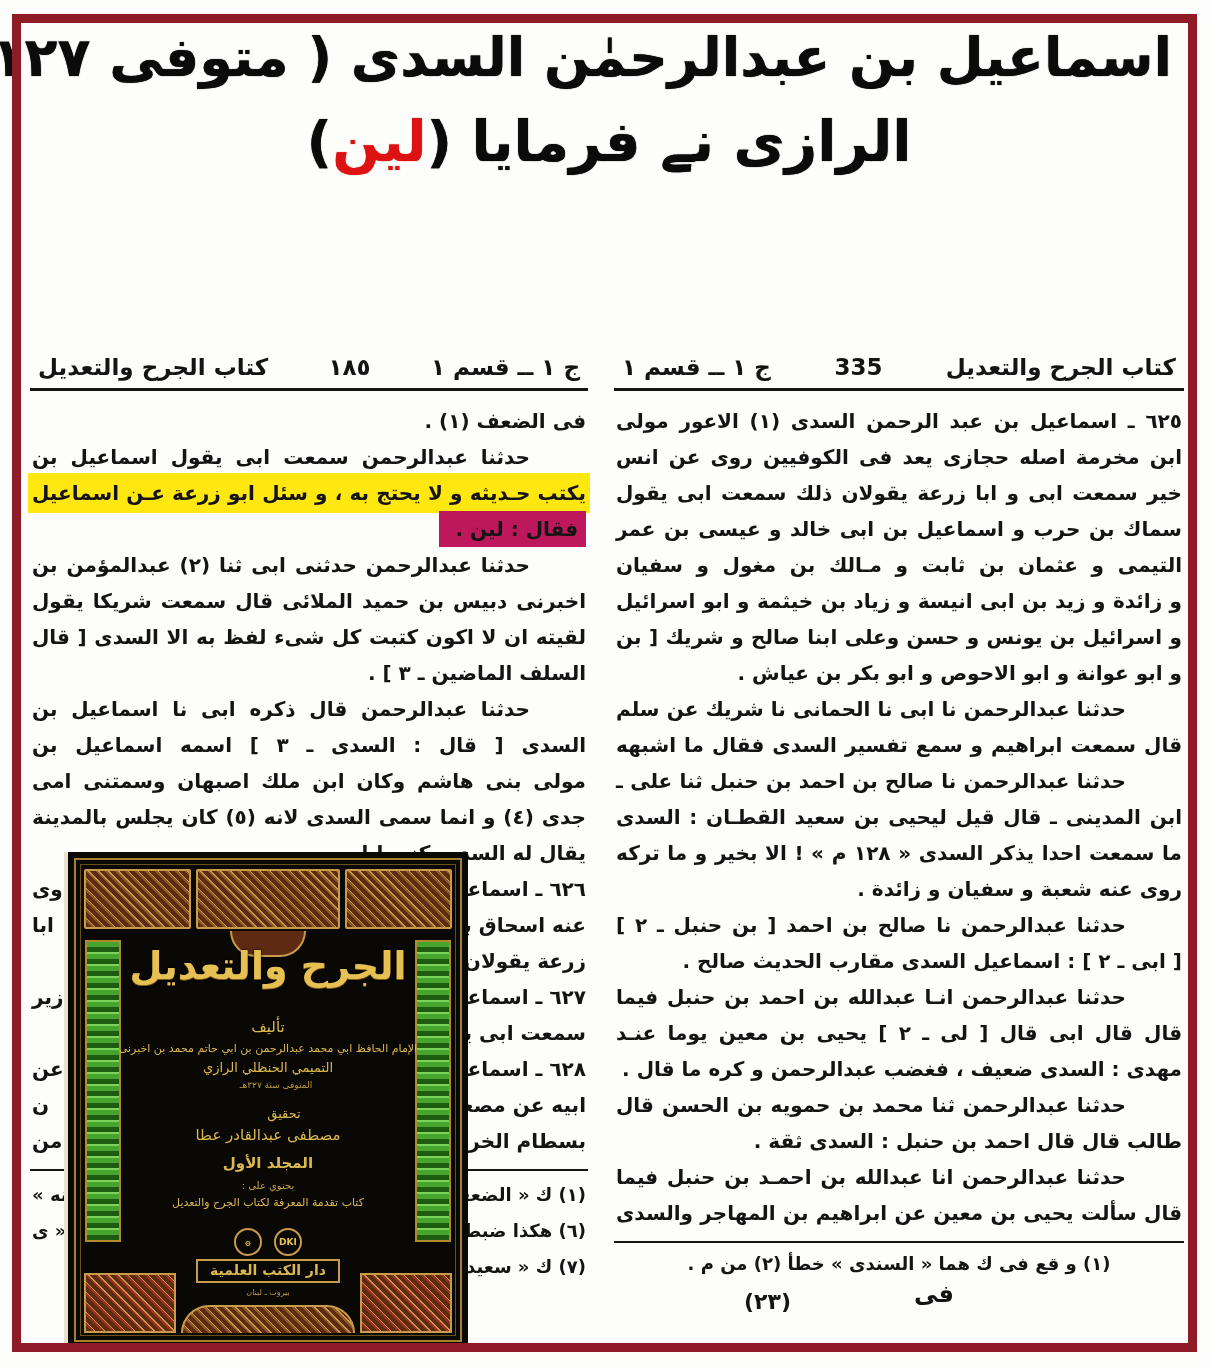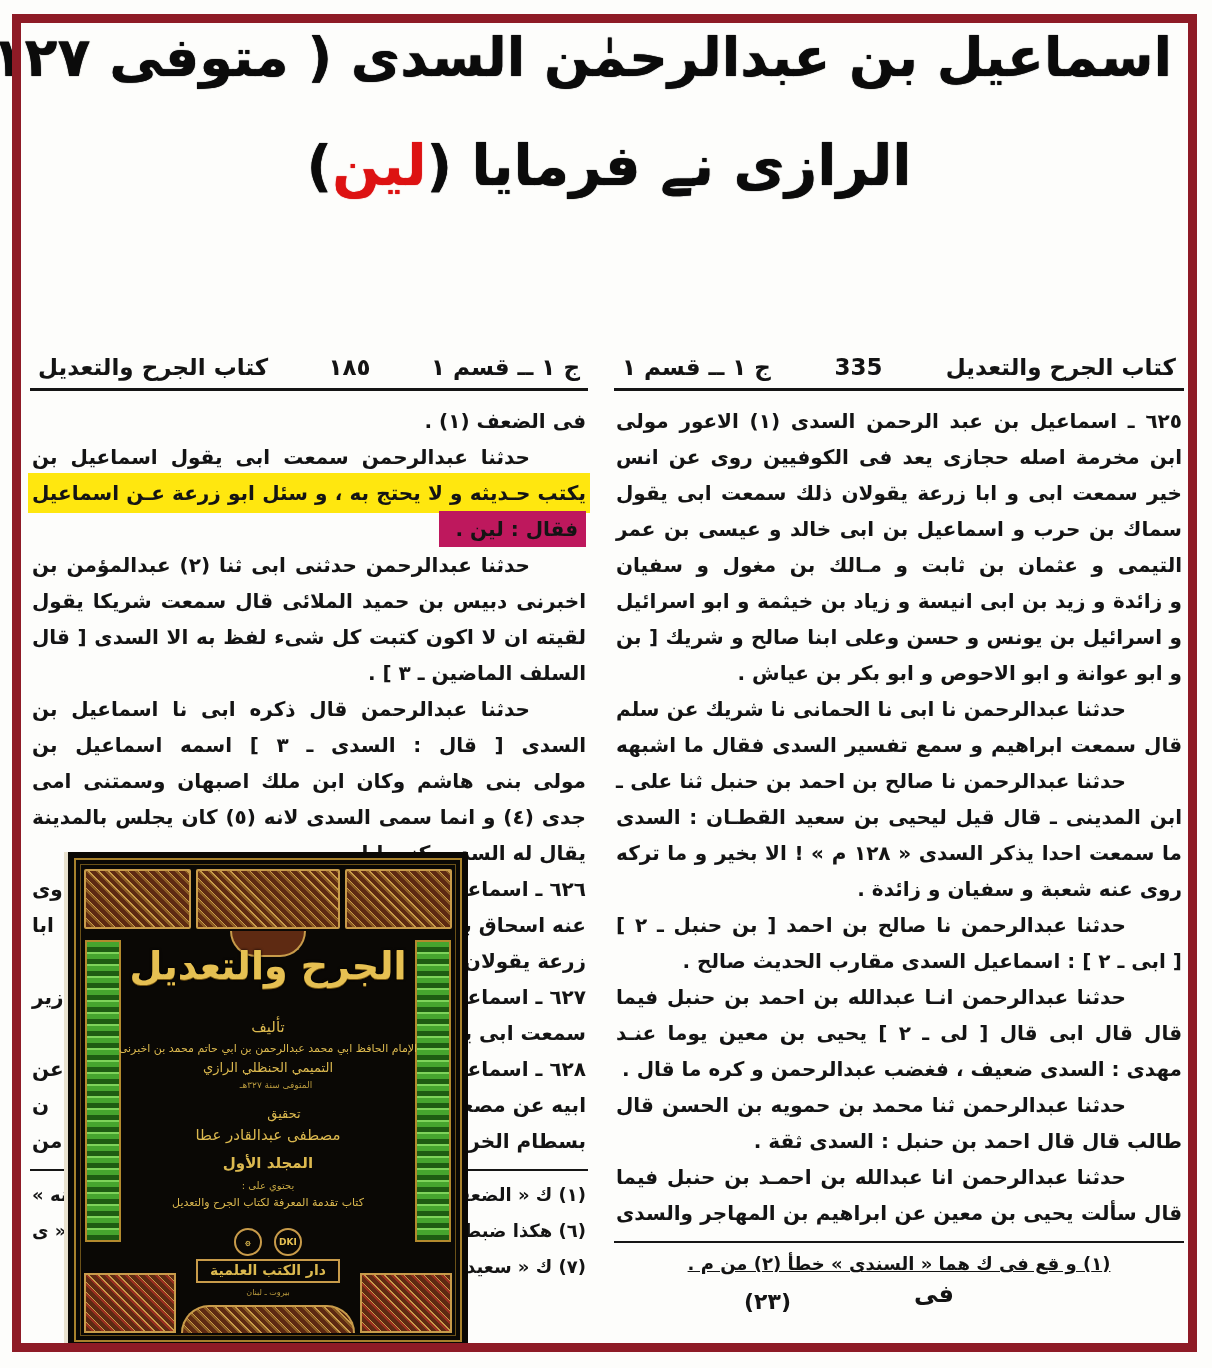--- a/index.html
+++ b/index.html
@@ -8,42 +8,42 @@
     overflow:hidden;direction:rtl;font-family:"DejaVu Sans",sans-serif;color:#141414;
   }
   
   .frame{position:absolute;left:12px;top:14px;right:15px;bottom:16px;
     border:9px solid #8e1b26;pointer-events:none;z-index:20;}
 
   
   .hdr{position:absolute;top:26px;left:46px;right:40px;text-align:center;color:#0b0b0b;z-index:2;}
   .hdr-l1{font-size:54px;font-weight:bold;white-space:nowrap;letter-spacing:1px;
     text-shadow:0 0 1px #000;}
-  .hdr-l2{font-size:56px;font-weight:bold;margin-top:44px;text-shadow:0 0 1px #000;}
+  .hdr-l2{font-size:56px;font-weight:bold;margin-top:20px;text-shadow:0 0 1px #000;}
   .hdr-red{color:#dd1212;text-shadow:0 0 1px #dd1212;}
 
   
   .pg{position:absolute;top:330px;height:1012px;z-index:1;}
   .pg-left{left:30px;width:558px;}
   .pg-right{left:614px;width:570px;}
   .pg-head{display:flex;justify-content:space-between;align-items:flex-end;
     font-size:23px;font-weight:bold;padding:0 8px 8px 8px;height:50px;
     border-bottom:3px solid #151515;}
   .pg-body{padding-top:12px;font-weight:bold;font-size:20px;}
   .ln{height:36px;line-height:36px;overflow:hidden;
       text-align:justify;text-align-last:justify;padding:0 2px;}
   .ln.in{padding-right:58px;}
   .ln.end{text-align-last:right;}
   .ln.hl{background:#ffe70f;box-shadow:0 0 0 2px #ffe70f;}
   .hl-chip{background:#be185d;display:inline-block;padding:0 8px 2px 16px;}
   .uln{border-bottom:2px solid #14b8a6;padding-bottom:18px;}
   .ln.cov{display:flex;justify-content:space-between;text-align-last:auto;}
   .fn-rule{border-top:2px solid #161616;margin:10px 0 6px 0;}
   .fn{font-size:18px;font-weight:bold;line-height:30px;}
-  .fn-center{text-align:center;text-align-last:center;text-decoration:underline;}
+  .fn-center{text-align:center;text-align-last:center;}
   .sheet-num{position:absolute;bottom:28px;left:130px;font-size:22px;font-weight:bold;}
   .catchword{position:absolute;bottom:34px;left:300px;font-size:24px;font-weight:bold;}
 
   
   .cover{position:absolute;left:64px;top:852px;width:404px;height:496px;
     background:#0a0805;z-index:10;border-left:4px solid #e9e2cf;box-sizing:border-box;}
   .cover-frame{position:absolute;inset:6px;border:2px solid #a8812c;}
   .cover-frame2{position:absolute;inset:12px;border:1px solid #6b5118;}
   .band-top{position:absolute;left:16px;right:16px;top:17px;height:60px;display:flex;gap:5px;}
   .band-blk{flex:1;border:2px solid #c89b4a;border-radius:2px;

